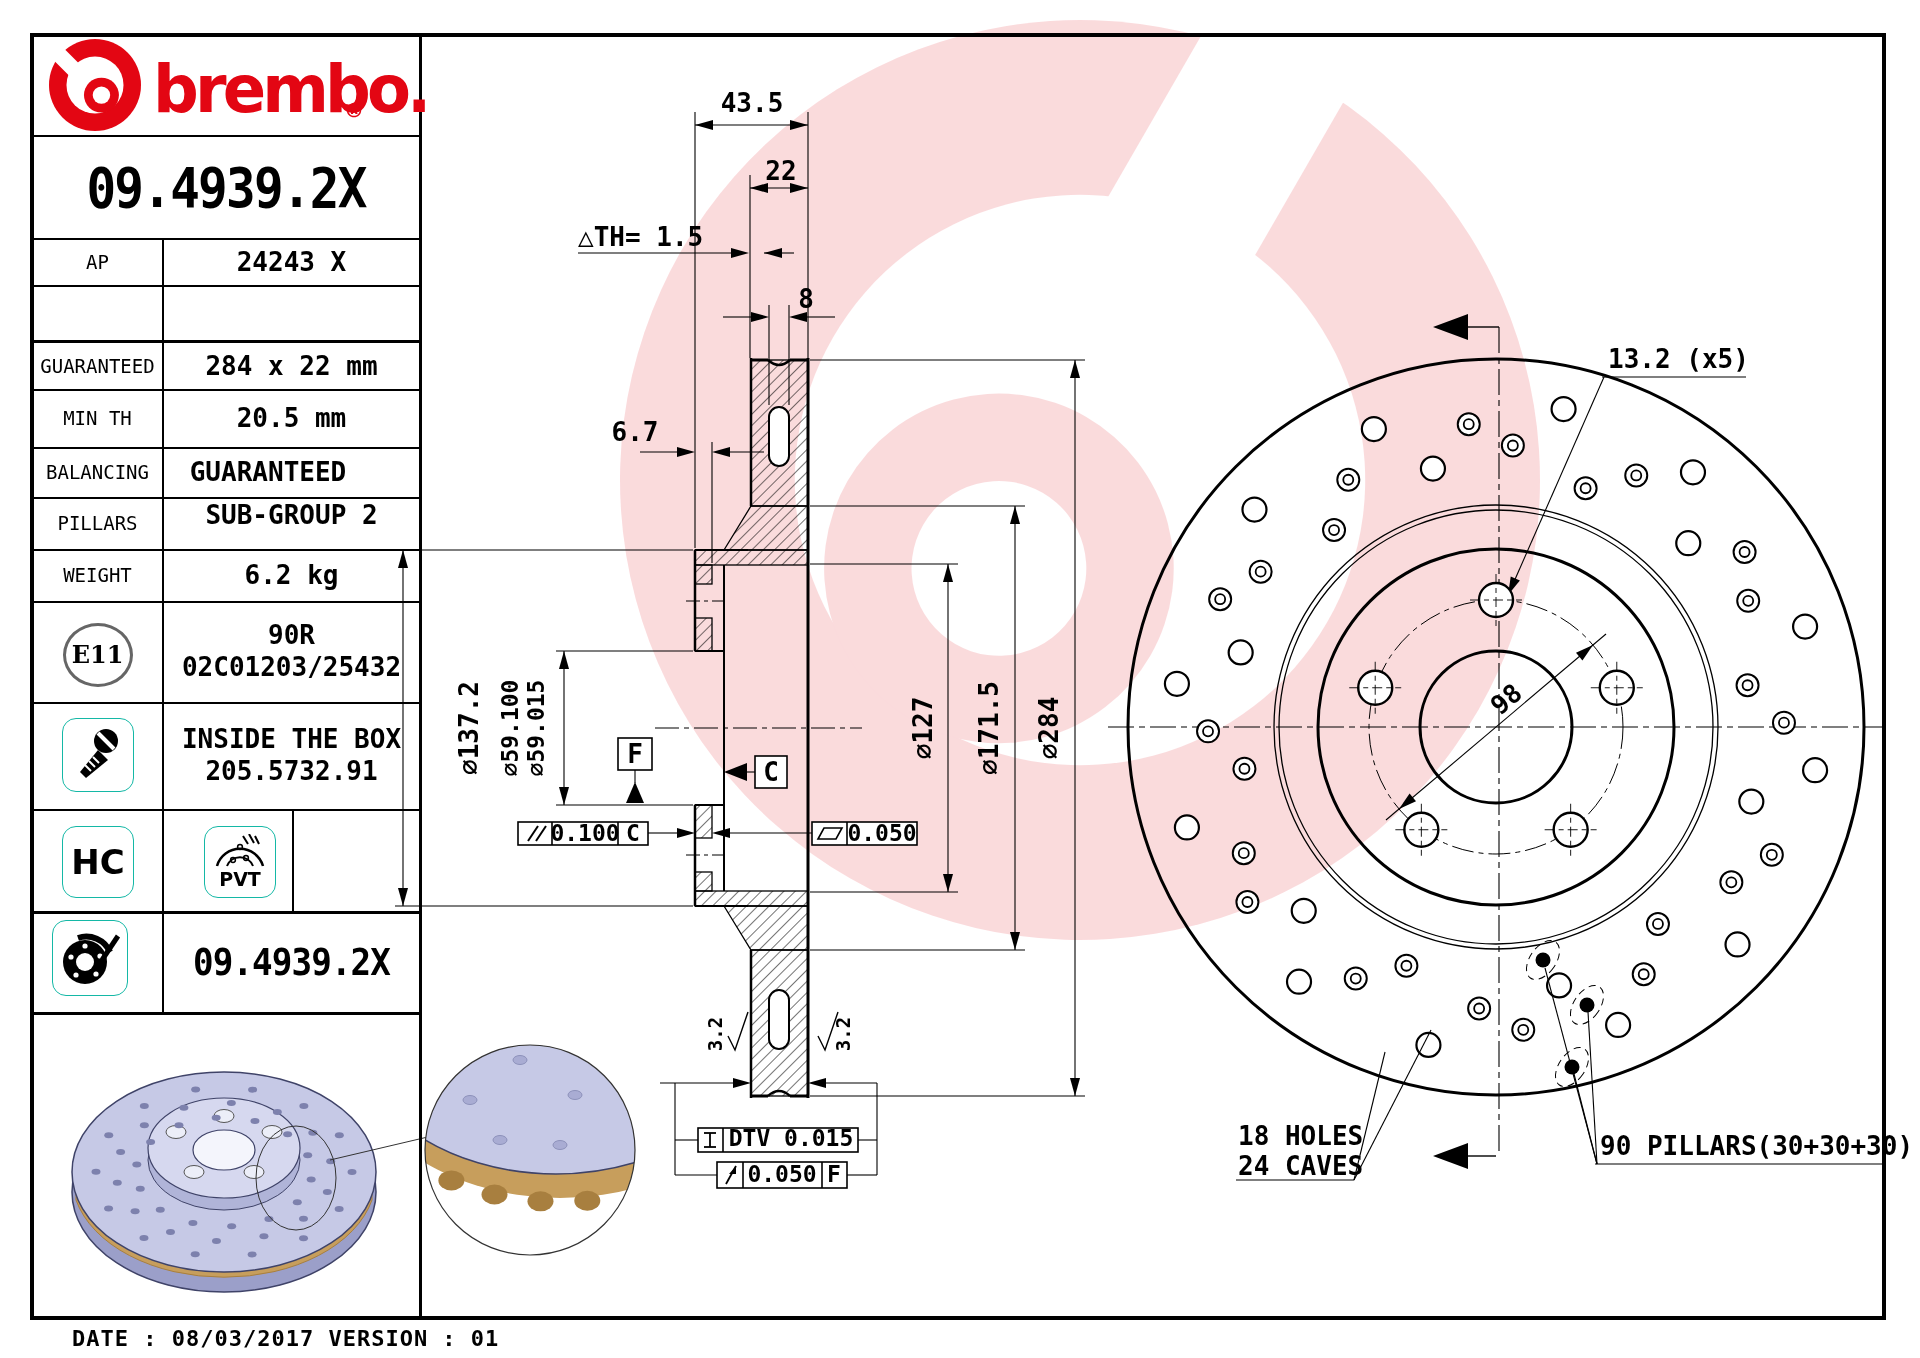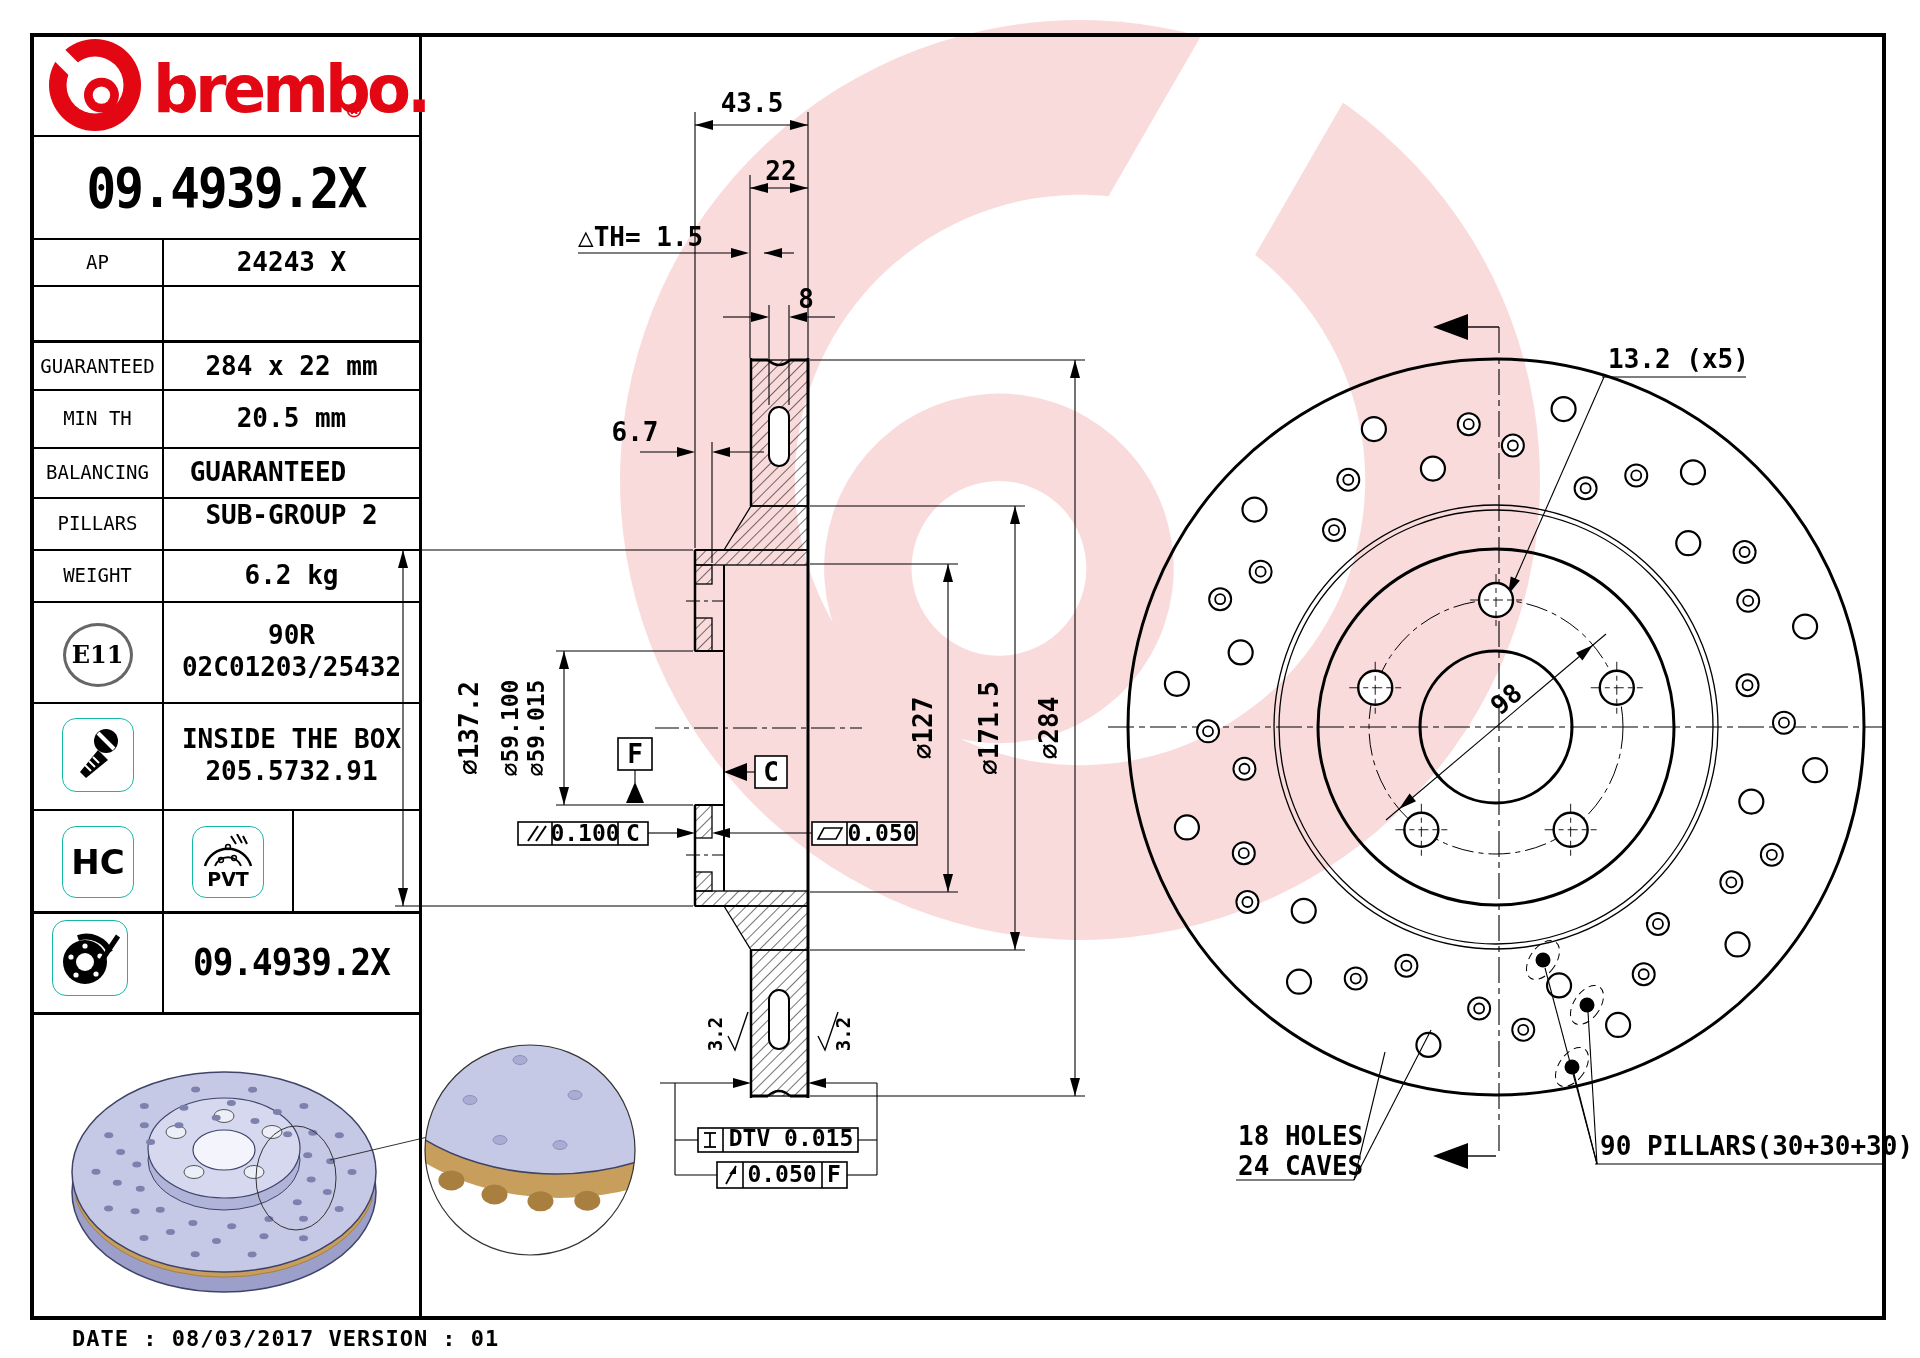--- a/index.html
+++ b/index.html
@@ -536,21 +536,21 @@
   </svg>
 </div>
 <div class="cell val two" style="left:164px;top:702px;width:255px;height:107px">
   <div>INSIDE THE BOX</div>
       <div>205.5732.91</div>
 </div>
 
 <div class="iconbox" style="left:62px;top:826px;width:70px;height:70px;font-weight:bold;font-size:34px;font-family:'DejaVu Sans',sans-serif">
       <span>HC</span>
     </div>
-<div class="iconbox" style="left:192px;top:826px;width:70px;height:70px">
+<div class="iconbox" style="left:204px;top:826px;width:70px;height:70px">
   <svg width="54" height="34" viewBox="0 0 54 34">
     <path d="M4,32 A24,24 0 0,1 50,32" fill="none" stroke="#000" stroke-width="2.5"></path>
     <path d="M14,32 A14,14 0 0,1 40,32" fill="none" stroke="#000" stroke-width="2"></path>
     <g fill="none" stroke="#000" stroke-width="1.5">
           <circle cx="20" cy="26" r="2.4"></circle>
           <circle cx="33" cy="24" r="2.4"></circle>
           <circle cx="27" cy="13" r="2.4"></circle>
         </g>
     <path d="M30,2 l5,8 M36,0 l5,9 M42,2 l4,8" stroke="#000" stroke-width="2" fill="none"></path>
   </svg>

